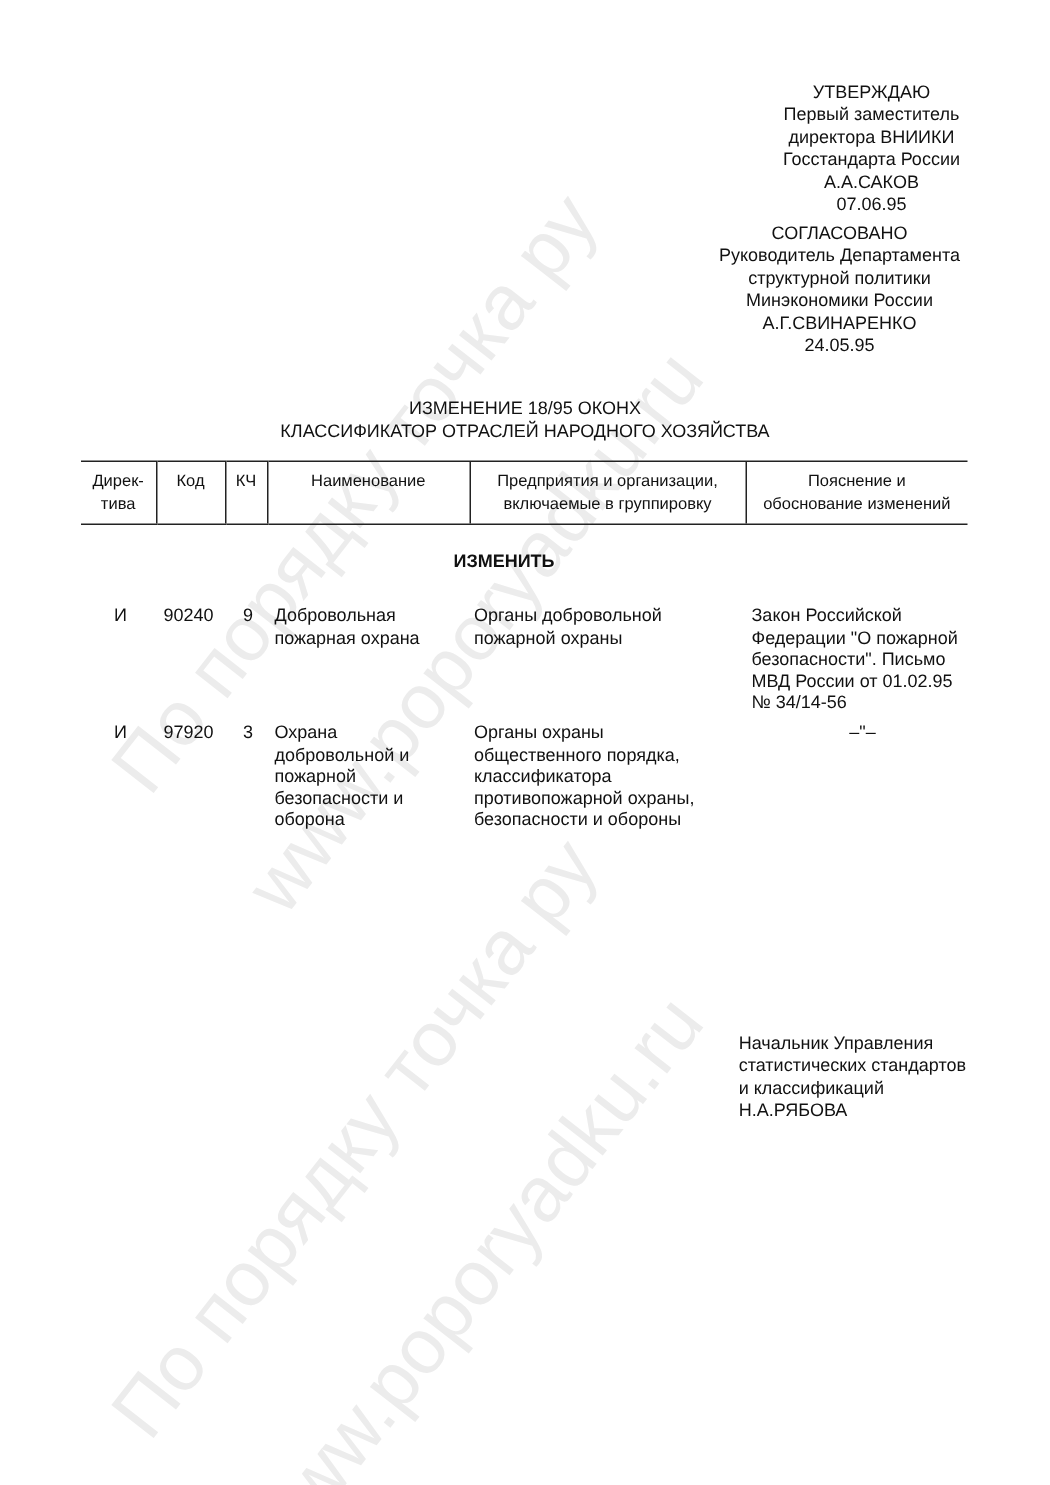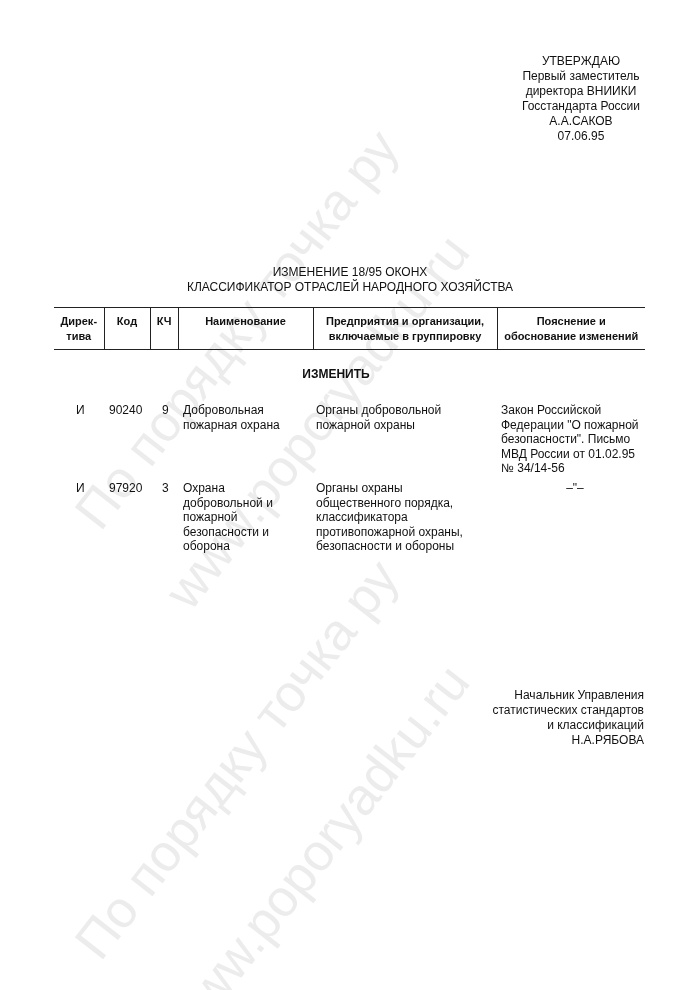--- a/index.html
+++ b/index.html
@@ -21,21 +21,21 @@
     .approval div { white-space: nowrap; }
     .title {
       position: absolute; left: 0; width: 700px; top: 265px; text-align: center;
       font-weight: normal; font-size: 12px; line-height: 15px;
     }
     table.grid {
       position: absolute; left: 54px; top: 307px; width: 591px;
       border-collapse: collapse; table-layout: fixed;
     }
     table.grid th {
-      font-weight: bold; font-size: 11px; line-height: 15px; 
+      font-weight: normal; font-size: 11px; line-height: 15px; 
       vertical-align: top; padding: 6px 2px 5px 2px;
       border-top: 1.5px solid #222; border-bottom: 1.5px solid #222;
       border-left: 1px solid #222;
       margin-left: 40px;
     }
     table.grid th:first-child { border-left: none; }
     .section-title {
       position: absolute; left: 0; width: 672px; top: 367px; text-align: center;
       font-weight: bold; font-size: 12px;
     }
@@ -44,21 +44,21 @@
     .c-dir { left: 76px; }
     .c-kod { left: 109px; }
     .c-kch { left: 162px; }
     .c-name { left: 183px; width: 125px; }
     .c-org { left: 316px; width: 180px; }
     .c-note { left: 501px; width: 150px; }
     .c-note.center { text-align: center; left: 501px; width: 110px; }
     .note-block { position: absolute; left: 72px; top: 606px; font-size: 12px; line-height: 18px; }
     .spaced { font-weight: bold; letter-spacing: 3.5px; }
     .signature {
-      position: absolute; right: 56px; top: 688px; text-align: right; line-height: 15px; font-size: 12px;
+      position: absolute; right: 56px; top: 688px; text-align: left; line-height: 15px; font-size: 12px;
     }
   </style>
 </head>
 <body>
 
 <div class="watermark-layer">
   <div class="wm" style="left:110px; top:480px;">По порядку точка ру</div>
   <div class="wm" style="left:200px; top:560px;">www.poporyadku.ru</div>
   <div class="wm" style="left:110px; top:910px;">По порядку точка ру</div>
   <div class="wm" style="left:200px; top:990px;">www.poporyadku.ru</div>
@@ -68,20 +68,28 @@
 
   <div class="approval" style="top:54px;">
     <div>УТВЕРЖДАЮ</div>
     <div>Первый заместитель</div>
     <div>директора ВНИИКИ</div>
     <div>Госстандарта России</div>
     <div>А.А.САКОВ</div>
     <div>07.06.95</div>
   </div>
 
+  <div class="approval" style="top:148px;">
+    <div>СОГЛАСОВАНО</div>
+    <div>Руководитель Департамента</div>
+    <div>структурной политики</div>
+    <div>Минэкономики России</div>
+    <div>А.Г.СВИНАРЕНКО</div>
+    <div>24.05.95</div>
+  </div>
 
   <div class="title">
     <div>ИЗМЕНЕНИЕ 18/95 ОКОНХ</div>
     <div>КЛАССИФИКАТОР ОТРАСЛЕЙ НАРОДНОГО ХОЗЯЙСТВА</div>
   </div>
 
   <table class="grid">
     <colgroup>
       <col style="width:50px">
         <col style="width:46px">

